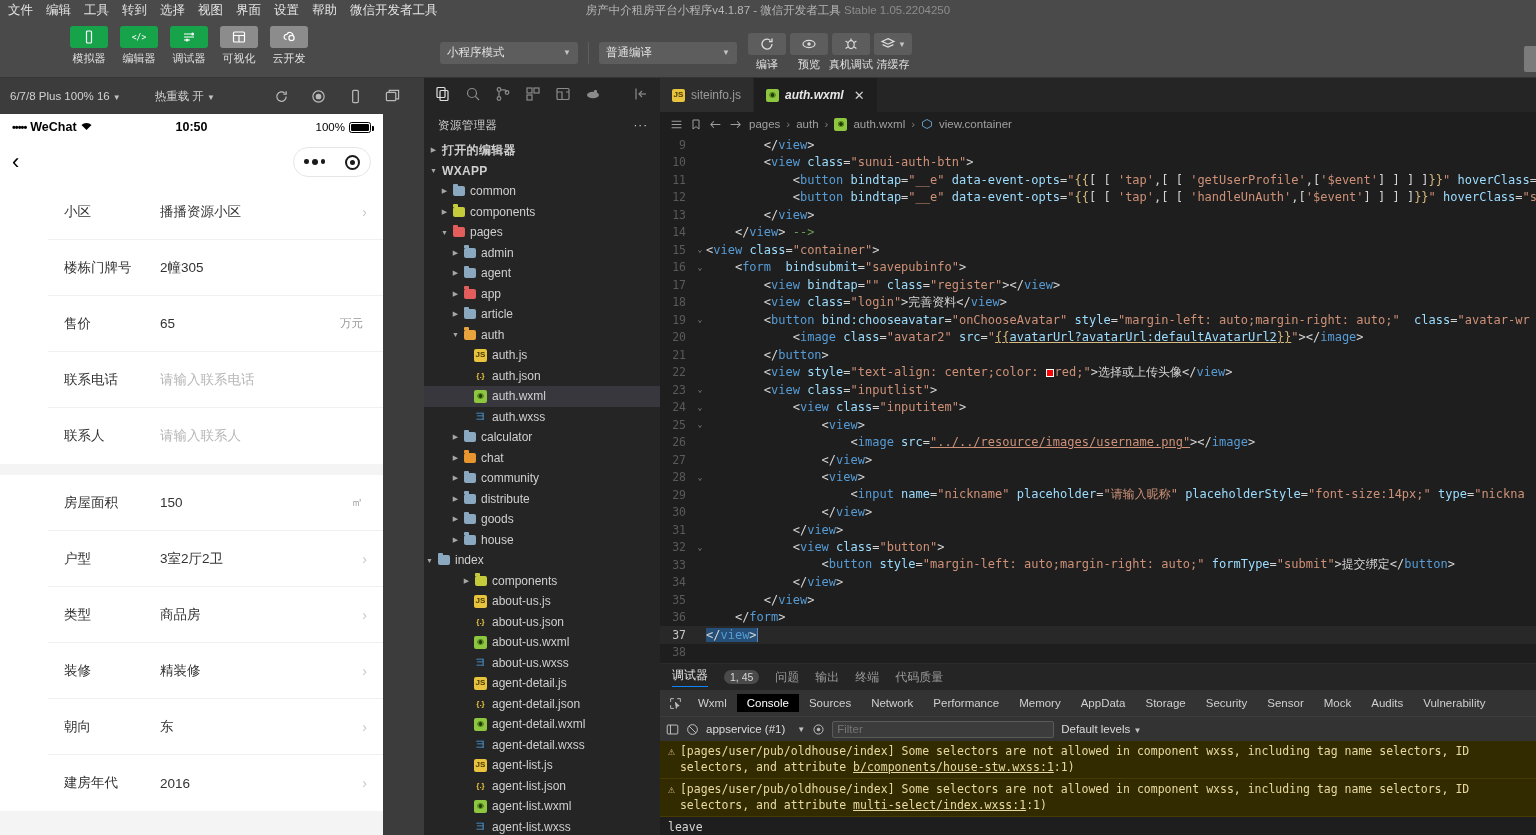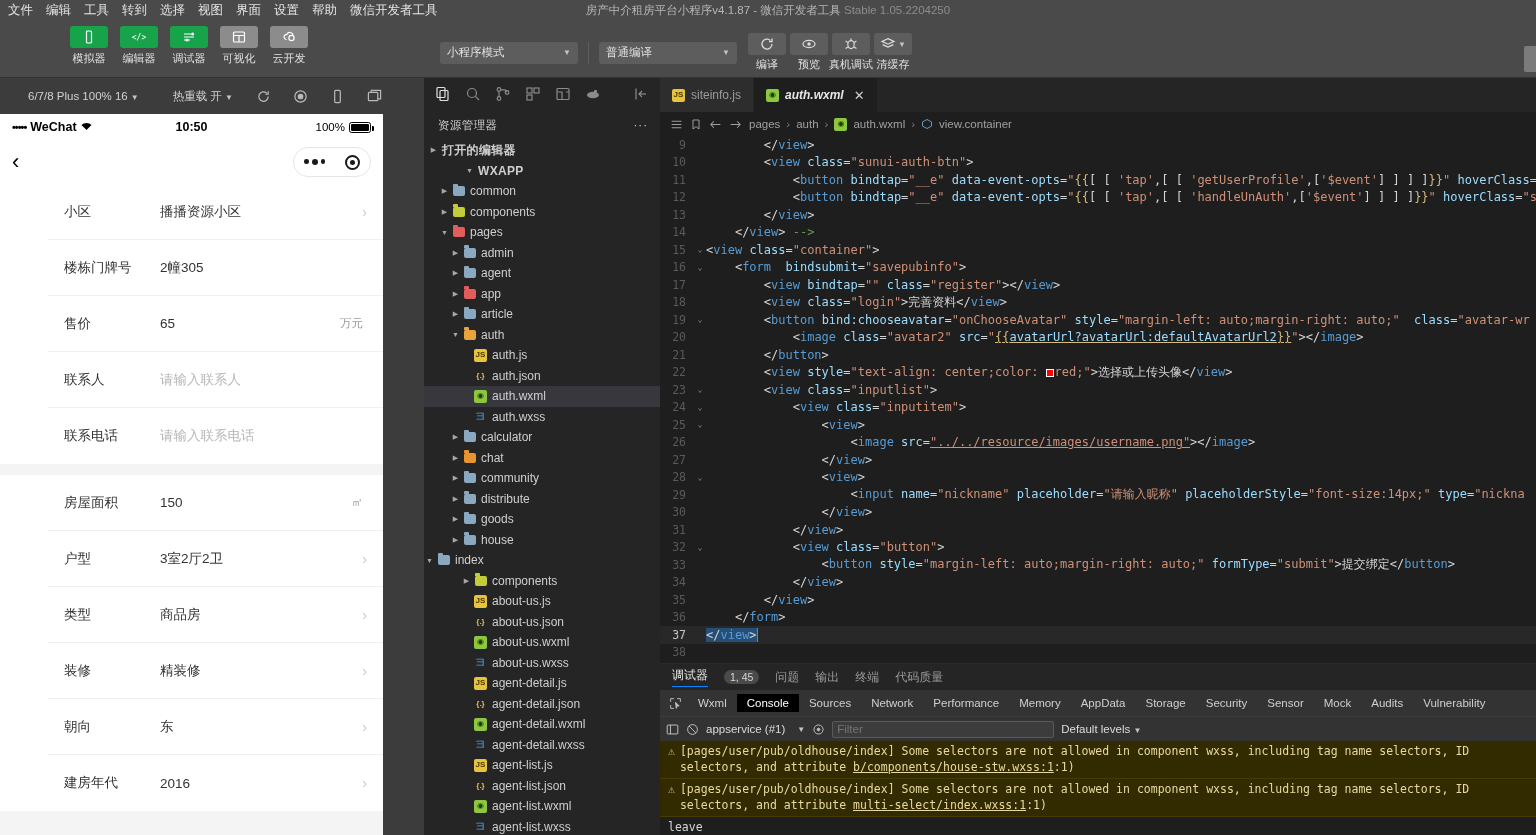--- a/index.html
+++ b/index.html
@@ -54,21 +54,21 @@
     display:flex; align-items:center; justify-content:center; gap:2px;
   }
   .icon-lab { font-size:11px; color:#e0e0e0; white-space:nowrap; }
   .tb-far { position:absolute; right:0; top:26px; width:12px; height:26px; background:#7b7b7b; border-radius:2px 0 0 2px; }
 
   
   .main { flex:1; display:flex; min-height:0; }
 
   
   .sim { width:424px; flex:none; background:#3c3c3c; display:flex; flex-direction:column; }
-  .sim-bar { height:36px; display:flex; align-items:center; padding:0 28px; gap:0; }
+  .sim-bar { height:36px; display:flex; align-items:center; padding:0 10px; gap:0; }
   .sim-sel { color:#d2d2d2; font-size:11.5px; cursor:pointer; white-space:nowrap; }
   .sim-sel .caret { margin-left:3px; }
   .sim-gap { width:34px; }
   .sim-icons { margin-left:auto; display:flex; gap:22px; align-items:center; padding-right:14px; }
   .sim-ic { color:#b9b9b9; cursor:pointer; display:flex; }
 
   .phone {
     width:383px; margin-left:0; background:#fff; flex:1;
     display:flex; flex-direction:column; overflow:hidden; position:relative;
   }
@@ -396,26 +396,26 @@
               <div class="frow">
                 <div class="flabel">楼栋门牌号</div>
                 <div class="fval">2幢305</div>
               </div>
               <div class="frow">
                 <div class="flabel">售价</div>
                 <div class="fval">65</div>
                 <div class="funit">万元</div>
               </div>
               <div class="frow">
+                <div class="flabel">联系电话</div>
+                <div class="fval ph">请输入联系电话</div>
+              </div>
+              <div class="frow">
                 <div class="flabel">联系人</div>
                 <div class="fval ph">请输入联系人</div>
-              </div>
-              <div class="frow">
-                <div class="flabel">联系电话</div>
-                <div class="fval ph">请输入联系电话</div>
               </div>
             </div>
             <div class="card">
               <div class="frow">
                 <div class="flabel">房屋面积</div>
                 <div class="fval">150</div>
                 <div class="funit">㎡</div>
               </div>
               <div class="frow">
                 <div class="flabel">户型</div>
@@ -500,21 +500,21 @@
       <div class="exp-head">
         <span>资源管理器</span>
         <span class="exp-dots">···</span>
       </div>
 
       <div class="tree" id="tree">
           <div class="tr" style="padding-left: 4px;">
             <span class="tw closed"></span>
             <span class="fname bold">打开的编辑器</span>
           </div>
-          <div class="tr" style="padding-left: 4px; margin-left: 36px;">
+          <div class="tr" style="padding-left: 4px;">
             <span class="tw open"></span>
             <span class="fname bold">WXAPP</span>
           </div>
           <div class="tr" style="padding-left: 15px;">
             <span class="tw closed"></span>
             <span class="ficon">
               <span class="folder" style="background: rgb(138, 169, 192);"></span>
             </span>
             <span class="fname">common</span>
           </div>

